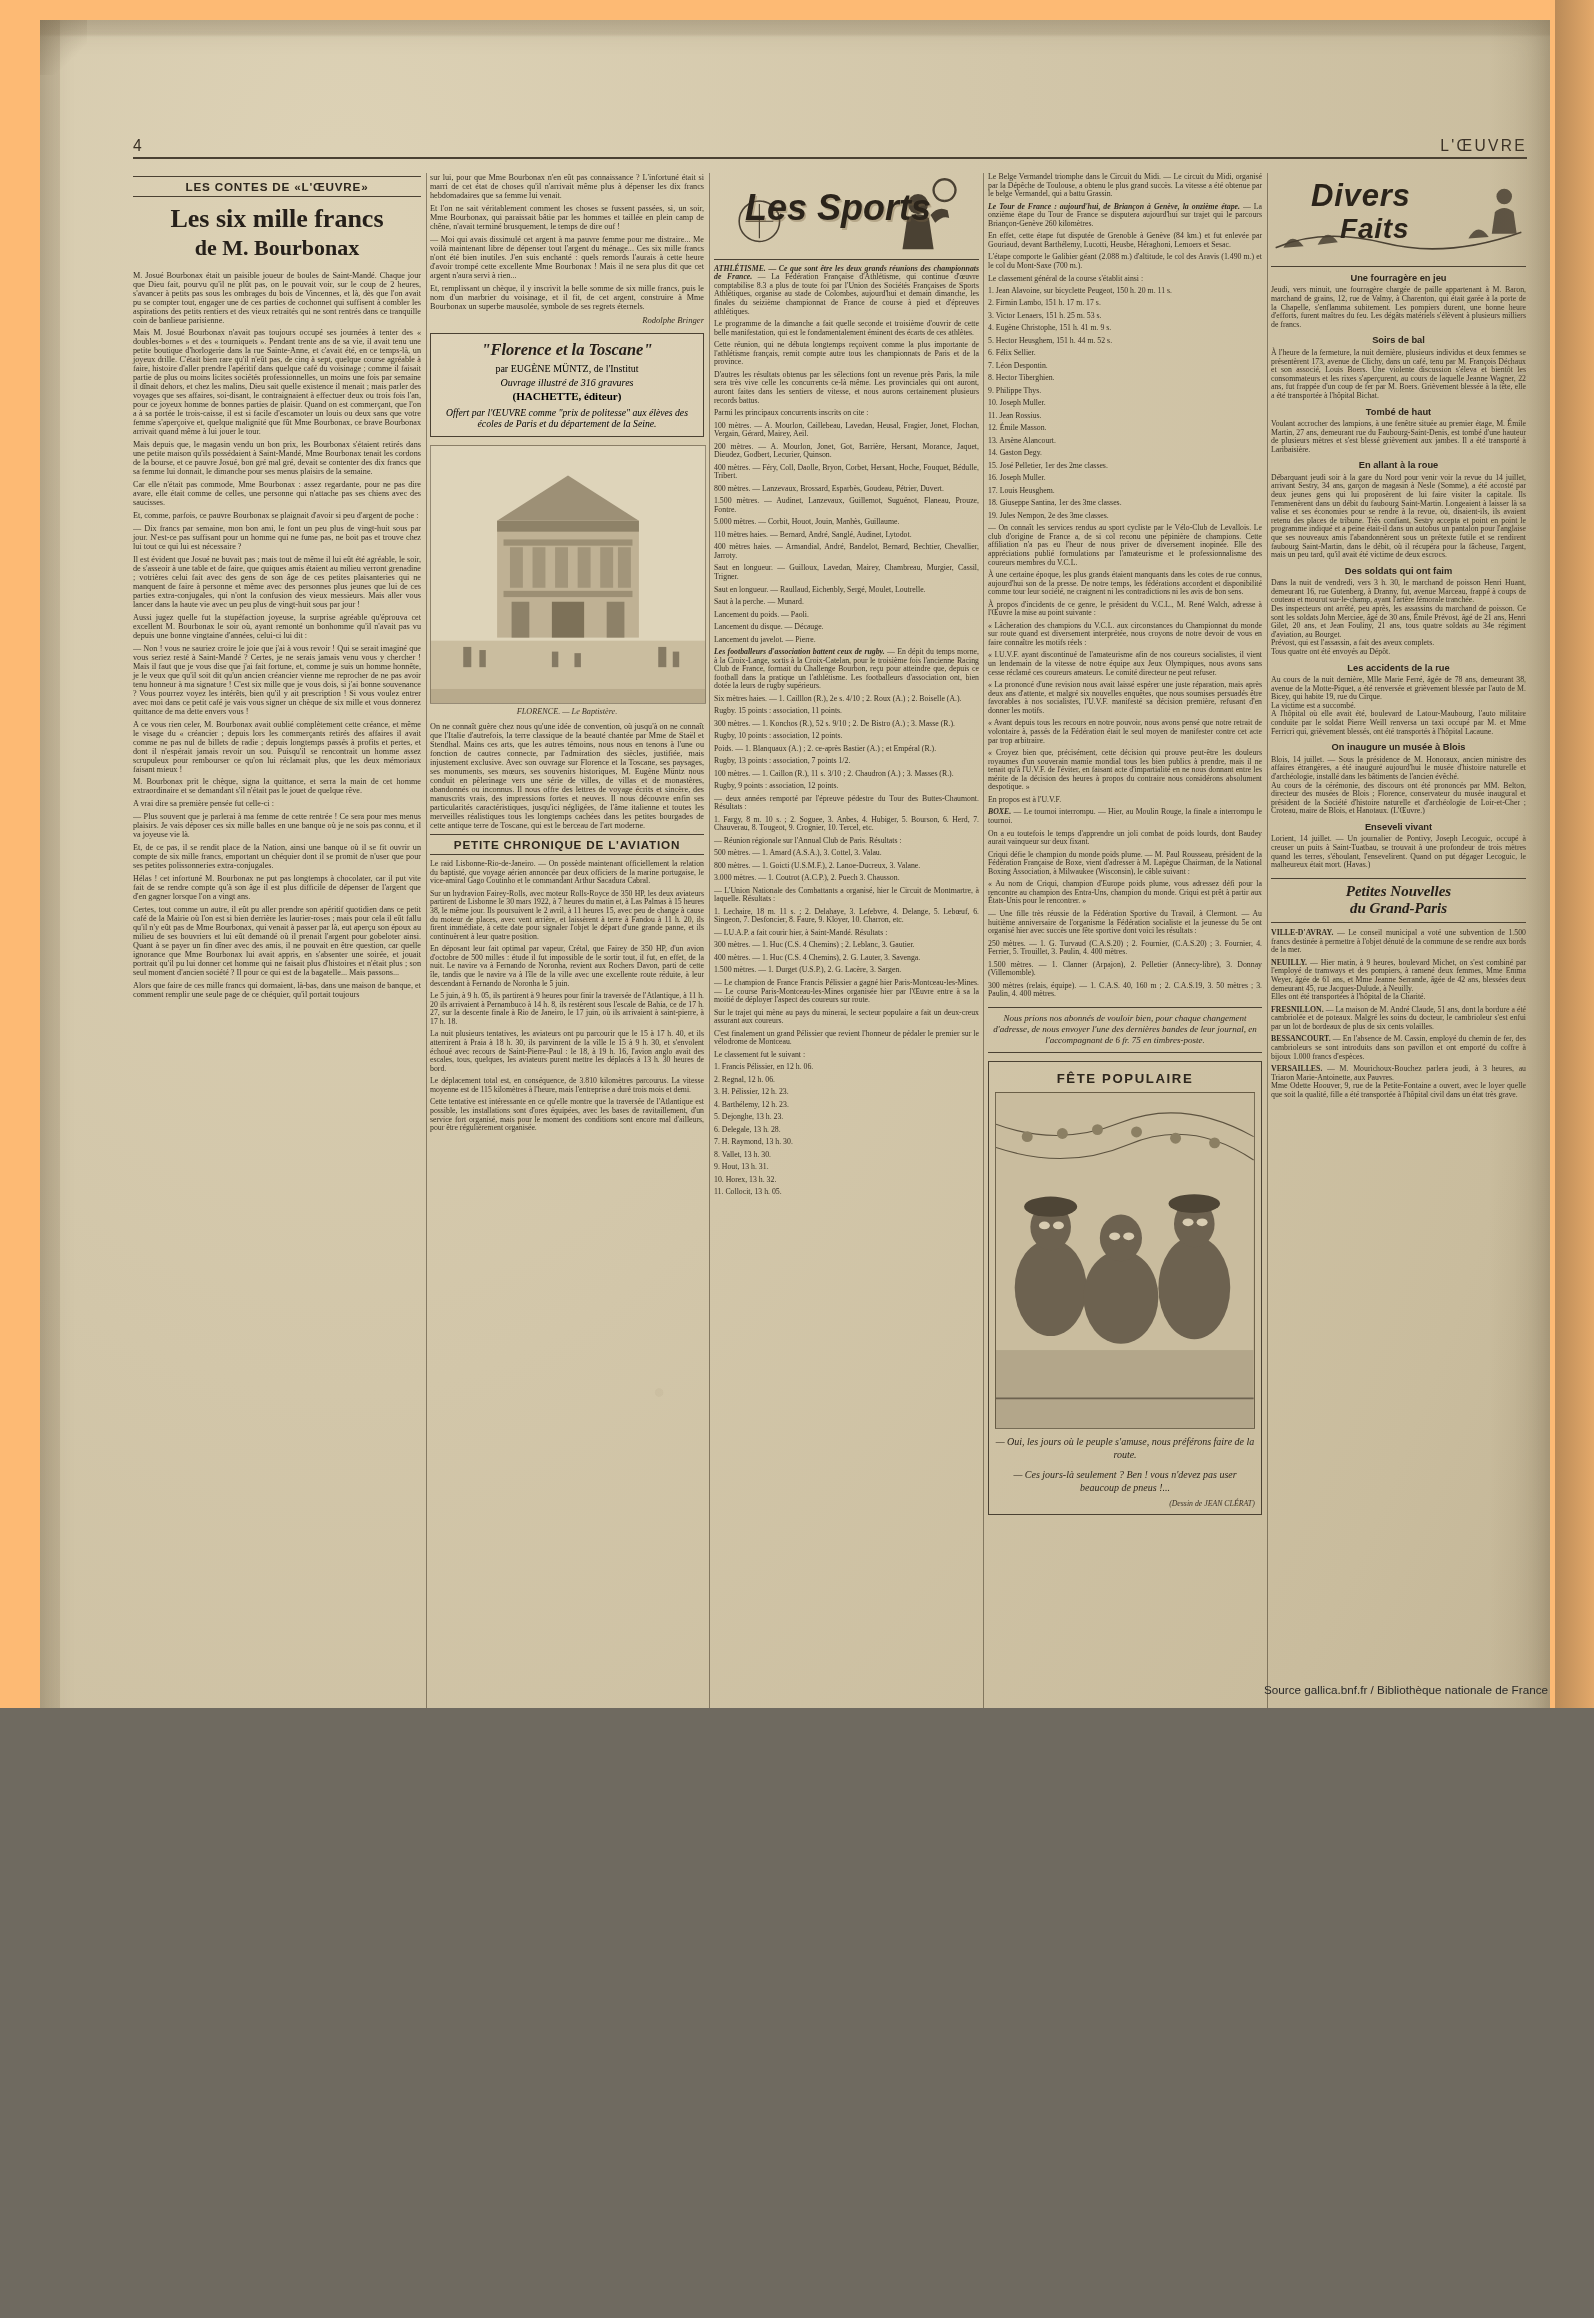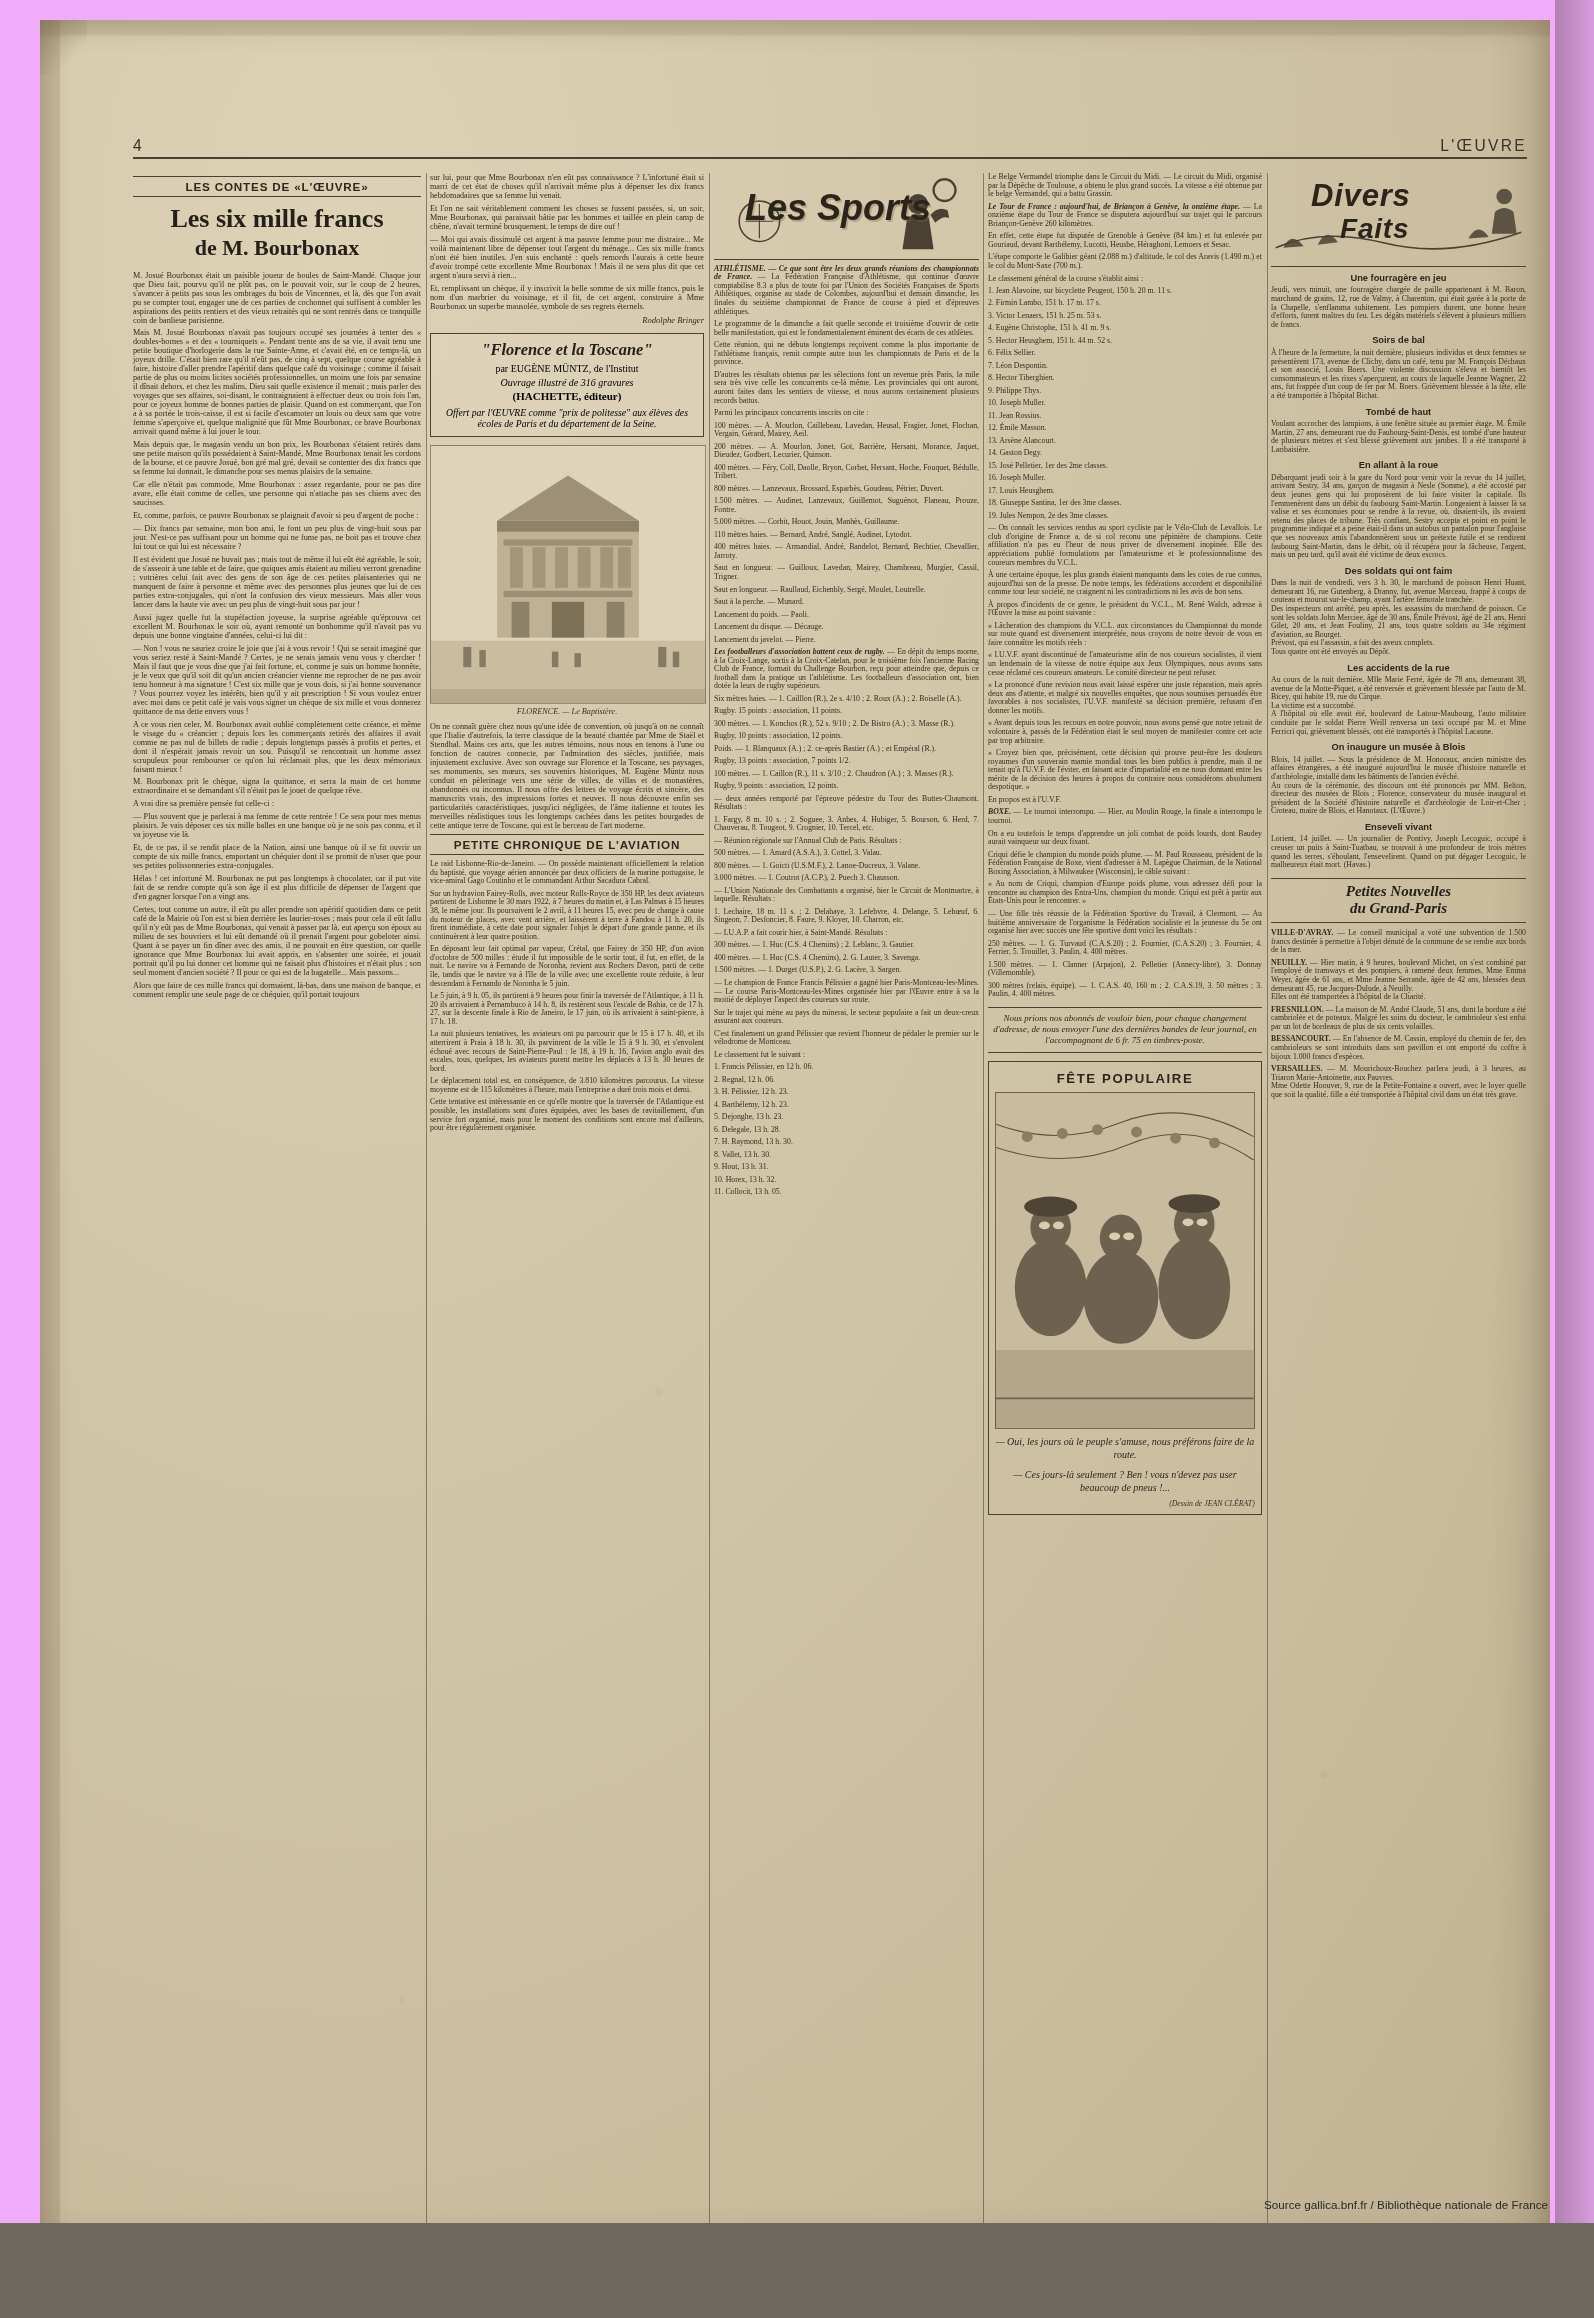--- a/index.html
+++ b/index.html
@@ -1,20 +1,20 @@
 <!DOCTYPE html>
 <html style="font-size:12.5px"><head>
 <meta charset="utf-8">
 <style>
   html,body{margin:0;padding:0;background:#6f6a60;}
   body{font-family:"Liberation Serif", serif;}
   .page{
     position:relative;
-    width:1595px;height:2223px;
-    background:#f0abfc;
+    width:1595px;height:1708px;
+    background:#fdba74;
     overflow:hidden;
   }
   
   .sheet{
     position:absolute;
     left:40px;top:20px;width:1510px;height:2250px;
     background:
       radial-gradient(ellipse at 20% 10%, #ddd2b6 0%, #d2c6a9 40%, #c9bc9d 75%, #bfb192 100%);
     box-shadow:0 0 31px rgba(60,50,30,.35) inset;
   }

